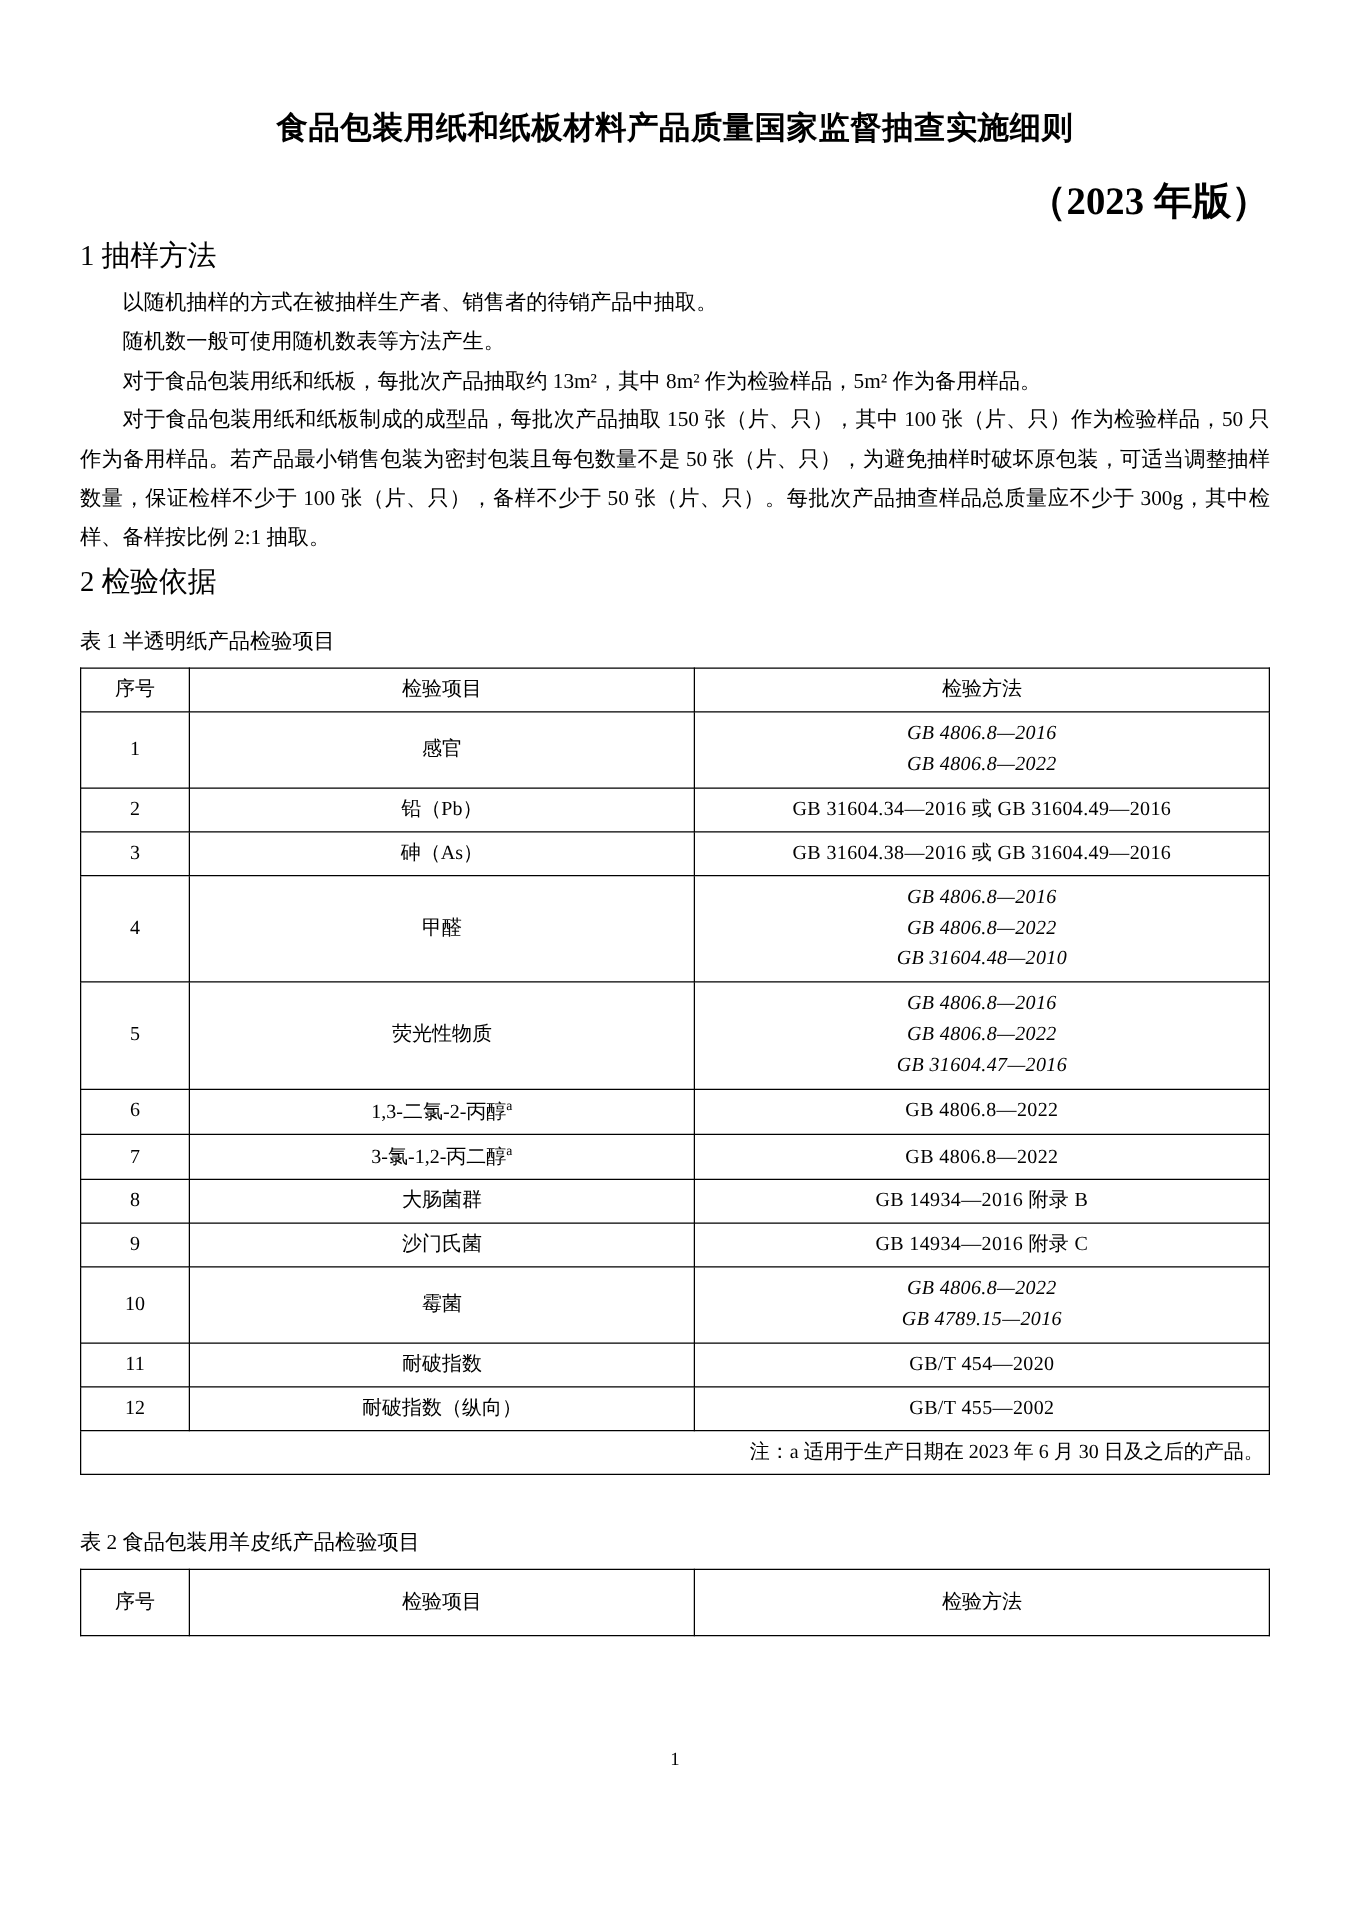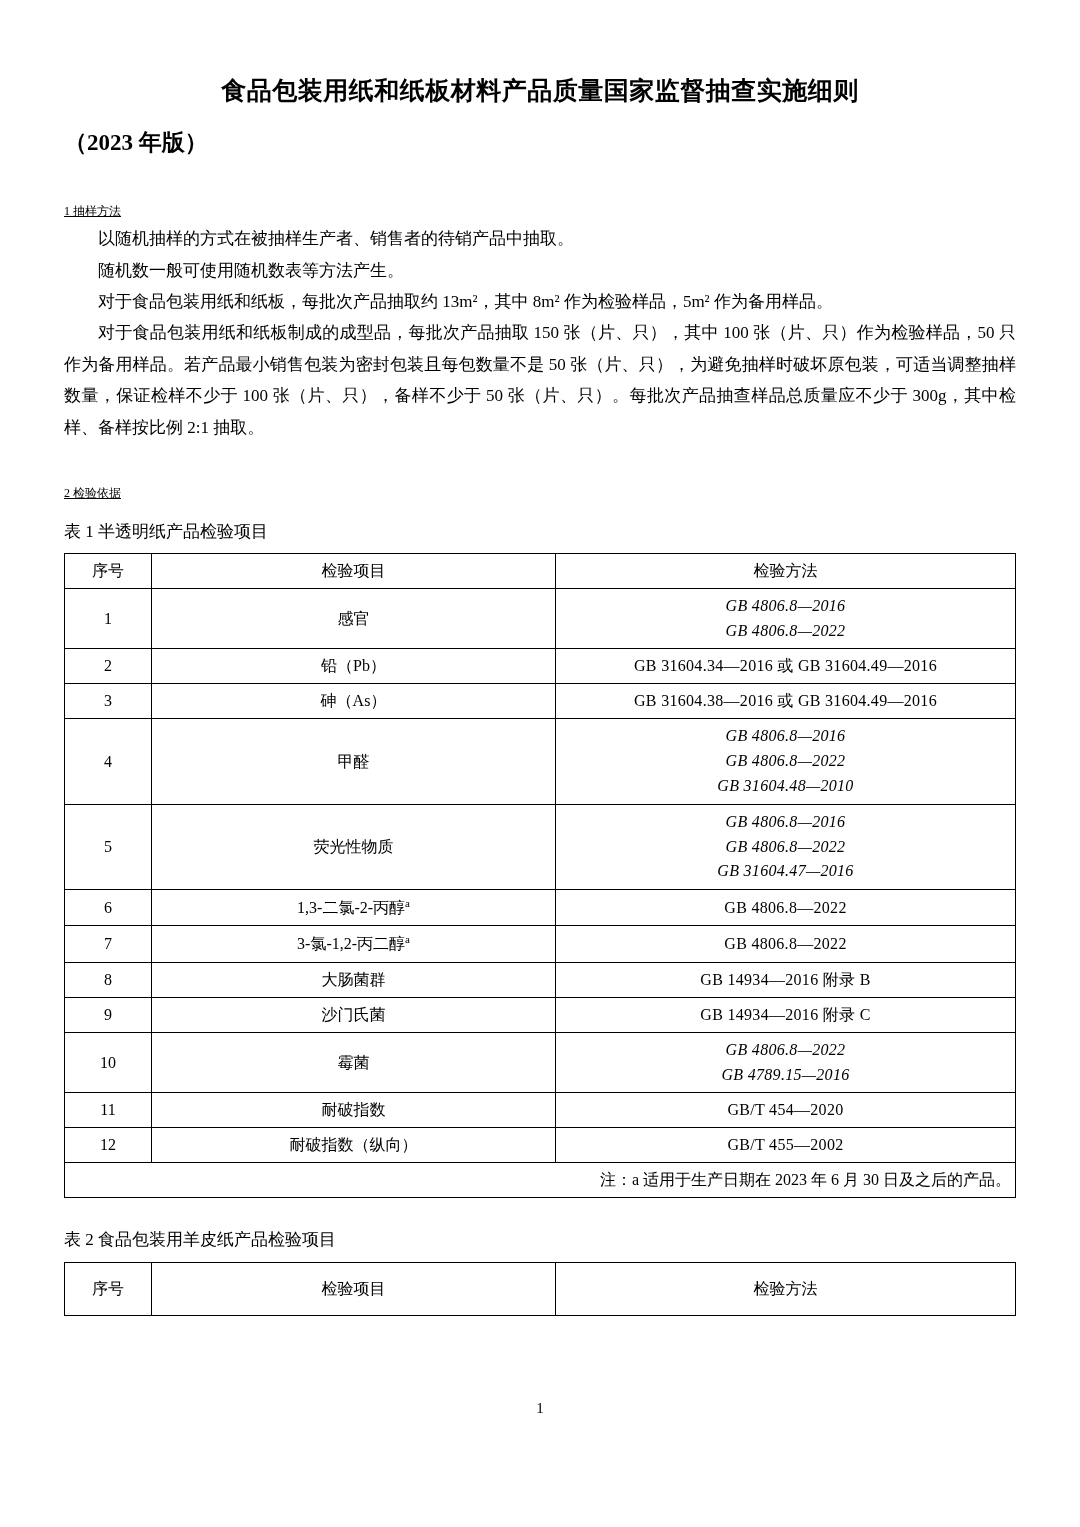--- a/index.html
+++ b/index.html
@@ -19,36 +19,34 @@
     height: 1527px;
     box-sizing: border-box;
     padding: 56px 64px 0 64px;
     position: relative;
   }
   .doc-title {
     text-align: center;
     font-size: 25px;
     font-weight: bold;
     letter-spacing: 0.5px;
-    margin-top: 16px;
+    margin-top: 28px;
     line-height: 1.5;
   }
   .doc-subtitle {
-    text-align: left;
-    font-size: 23px;
+    text-align: right;
+    font-size: 31px;
     font-weight: bold;
     margin-top: 14px;
     line-height: 1.5;
   }
   .section-heading {
-    font-size: 12px;
-    margin-top: 40px;
+    font-size: 23px;
     margin-bottom: 2px;
     line-height: 1.7;
-    text-decoration: underline;
   }
   .para {
     font-size: 17px;
     line-height: 1.85;
     text-align: justify;
     text-indent: 2em;
     margin: 0;
   }
   .sup {
     font-size: 11px;
@@ -205,21 +203,21 @@
         <td class="col-item">耐破指数（纵向）</td>
         <td class="mono-gb">GB/T 455—2002</td>
       </tr>
 
       <tr>
         <td class="note" colspan="3">注：a 适用于生产日期在 2023 年 6 月 30 日及之后的产品。</td>
       </tr>
     </tbody>
   </table>
 
-  <div class="table-caption" style="margin-top:28px;">表 2 食品包装用羊皮纸产品检验项目</div>
+  <div class="table-caption" style="margin-top:40px;">表 2 食品包装用羊皮纸产品检验项目</div>
 
   <table class="doc-table">
     <tbody>
       <tr>
         <td class="col-no" style="height:42px;">序号</td>
         <td class="col-item">检验项目</td>
         <td>检验方法</td>
       </tr>
     </tbody>
   </table>

